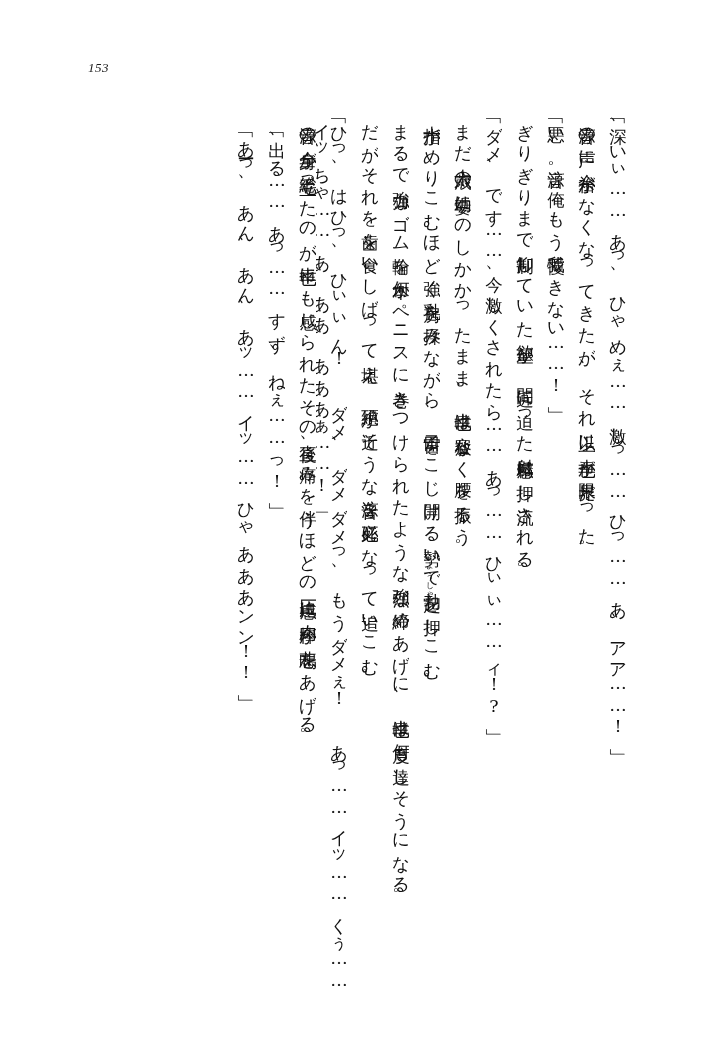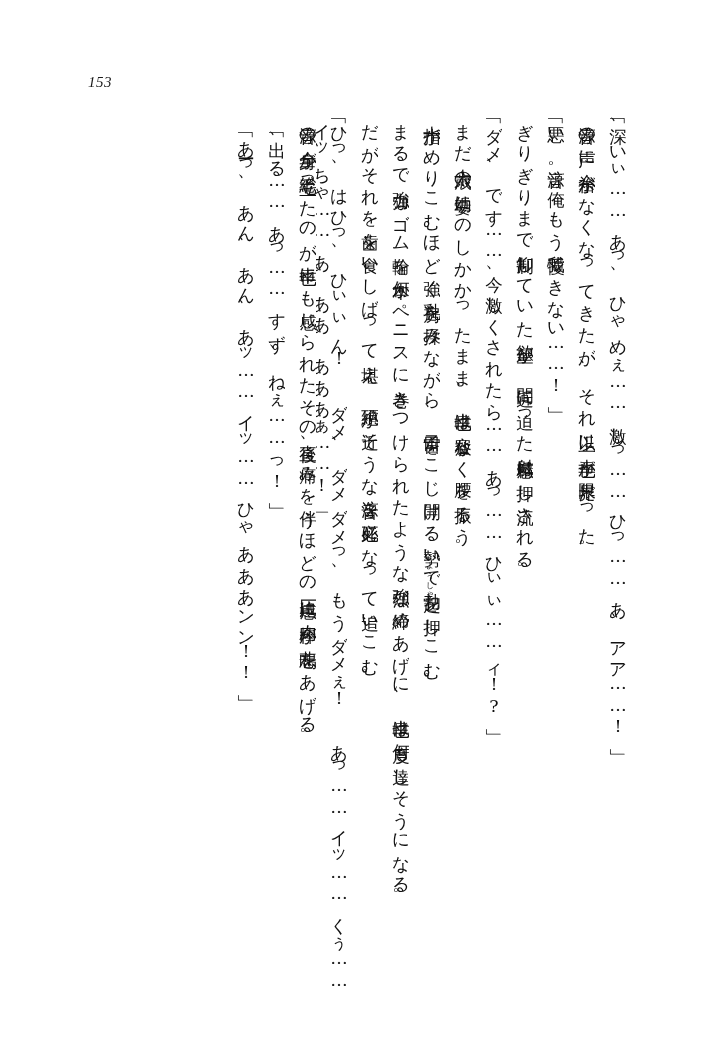--- a/index.html
+++ b/index.html
@@ -13,25 +13,25 @@
   .page {
     position: relative;
     width: 705px;
     height: 1050px;
     background: #ffffff;
     overflow: hidden;
     box-sizing: border-box;
   }
   .page-number {
     position: absolute;
-    top: 74px;
+    top: 60px;
     left: 88px;
     font-family: "Liberation Serif", "DejaVu Serif", serif;
     font-style: italic;
-    font-size: 15px;
+    font-size: 13px;
     color: #1a1a1a;
     letter-spacing: 0.5px;
   }
   
   .vtext {
     position: absolute;
     top: 112px;
     left: 116px;
     width: 510px;
     height: 890px;

